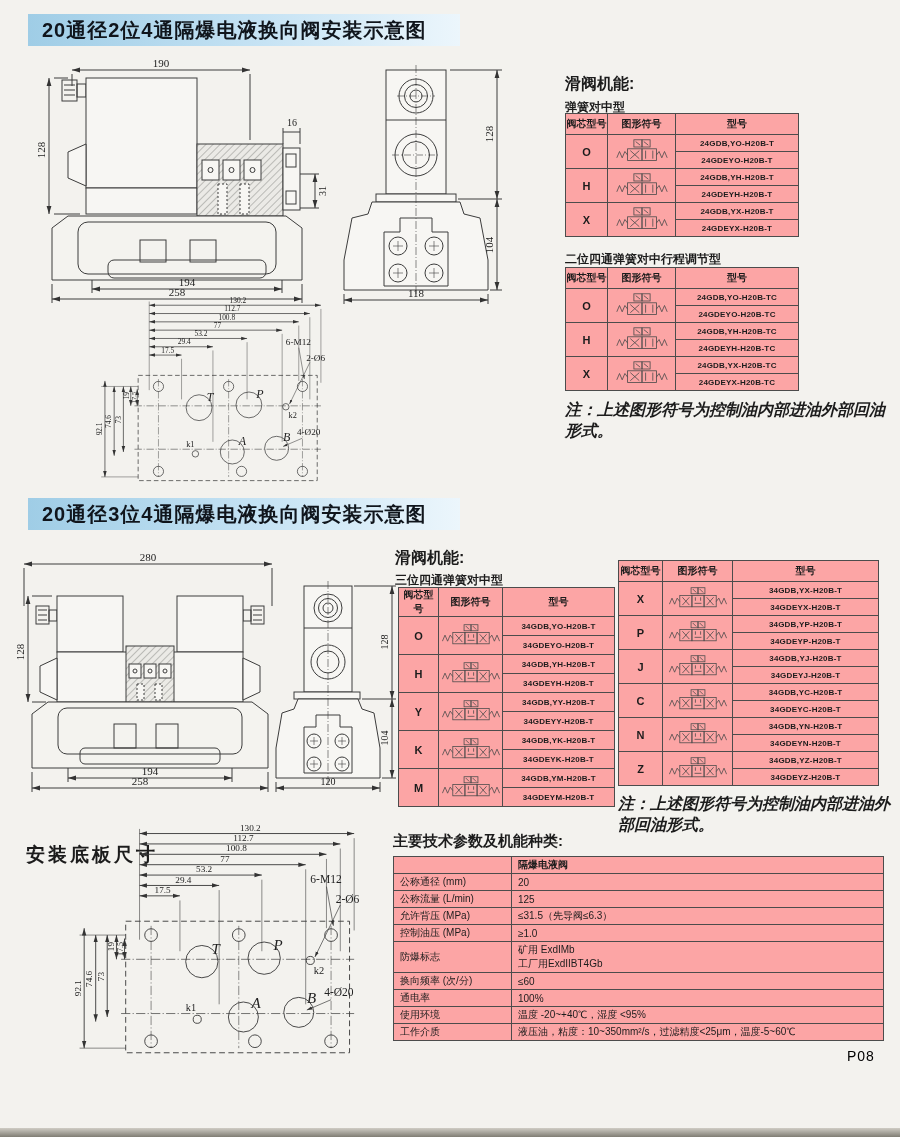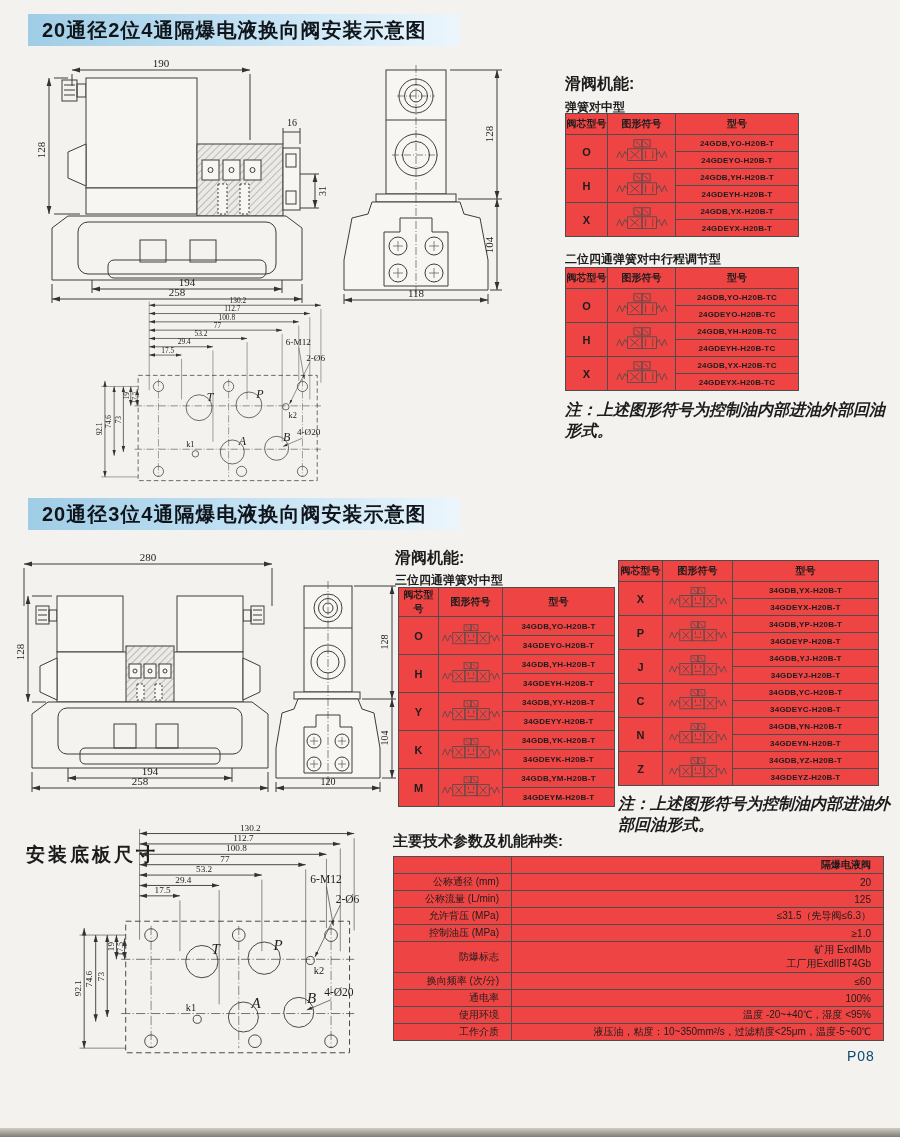--- a/index.html
+++ b/index.html
@@ -5,31 +5,31 @@
   html,body{margin:0;padding:0;}
   .page{position:relative;width:900px;height:1137px;background:#f3f2ee;
         font-family:"Liberation Sans",sans-serif;color:#1c1c1c;overflow:hidden;}
   .abs{position:absolute;}
   .section-header{width:418px;height:32px;line-height:32px;padding-left:14px;
     background:linear-gradient(90deg,#9fcde6 0%,#c6e3f4 55%,#ecf6fc 100%);
     font-size:20px;font-weight:bold;letter-spacing:1px;color:#10151c;}
   .h-big{font-size:16px;font-weight:bold;}
   .h-sub{font-size:12px;font-weight:bold;text-align:right;}
   .note{font-size:16px;font-weight:bold;font-style:italic;}
-  table{border-collapse:collapse;background:#ef4444;}
+  table{border-collapse:collapse;background:#fca5a5;}
   .spool-table th,.spool-table td{border:1px solid #4c4c4c;text-align:center;padding:0;}
   .spool-table th{font-size:10px;font-weight:bold;height:20px;}
   .spool-table td.code{font-size:11px;font-weight:bold;}
   .spool-table td.model{font-size:8px;font-weight:bold;letter-spacing:.2px;}
   .t12 td.model{height:16px;} .t3 td.model{height:18px;margin-top:36px;} .t4 td.model{height:16px;}
-  .params-table th,.params-table td{border:1px solid #4c4c4c;font-size:10px;text-align:right;
+  .params-table th,.params-table td{border:1px solid #4c4c4c;font-size:10px;text-align:left;
      padding:1px 12px 1px 6px;height:14px;}
   .params-table td.val,.params-table th.val{white-space:pre-line;}
   .plate-label{font-size:19px;font-weight:bold;letter-spacing:3px;}
-  .page-num{font-size:14px;color:#0c4a6e;letter-spacing:1px;}
+  .page-num{font-size:14px;color:#000000;letter-spacing:1px;}
   svg text{font-family:"Liberation Serif",serif;fill:#222;}
   text.dim{font-size:11px;text-anchor:middle;}
   text.dims{font-size:8px;text-anchor:middle;}
   text.port{font-size:13px;font-style:italic;text-anchor:middle;}
   text.ann{font-size:10px;font-family:"Liberation Serif",serif;}
   .bottom-strip{position:absolute;left:0;bottom:0;width:900px;height:9px;
      background:linear-gradient(#cfccc4,#807d74);}
   .sym-svg{display:block;margin:0 auto;}
 </style>
 </head>

